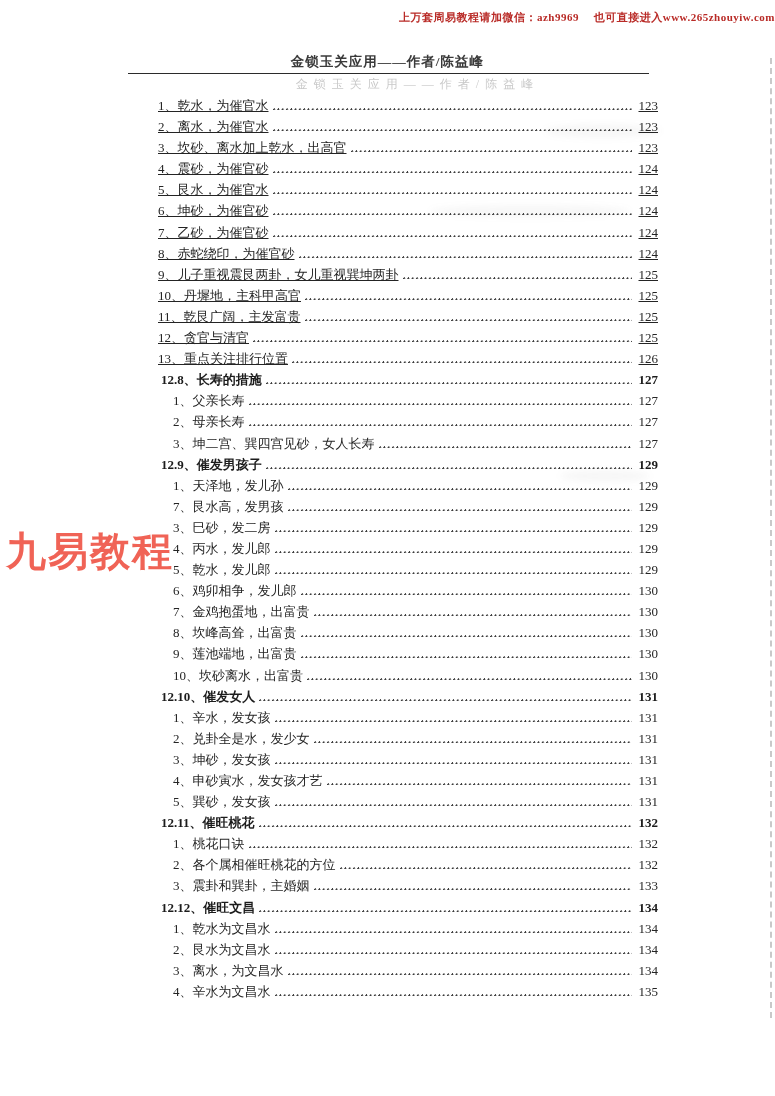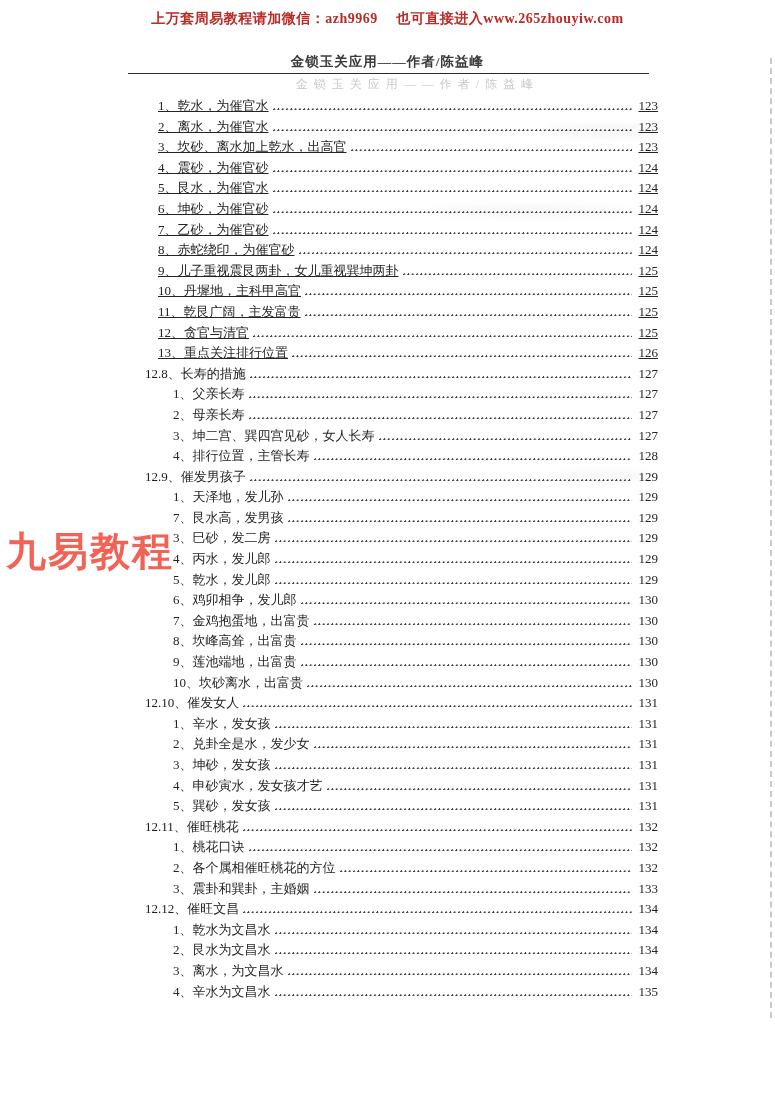--- a/index.html
+++ b/index.html
@@ -7,22 +7,22 @@
     width:775px;height:1096px;position:relative;overflow:hidden;
     background:#ffffff;
     font-family:"Liberation Serif","DejaVu Serif",serif;
     color:#222;
   }
   .page{position:absolute;inset:0;}
 
   
   .promo{
     position:absolute;top:10px;left:0;right:0;
-    text-align:center;
-    font-size:14px;font-weight:600;letter-spacing:.5px;
+    text-align:right;
+    font-size:11px;font-weight:600;letter-spacing:.5px;
     color:#b92b27;
     white-space:pre;
   }
 
   
   .doc-title{
     position:absolute;top:53px;left:0;right:0;
     text-align:center;
     font-size:13.5px;font-weight:600;color:#3a3a3a;
     letter-spacing:1px;
@@ -63,21 +63,21 @@
   .toc-row .leader{
     flex:1 1 auto;height:15px;margin:0 2px 0 4px;
     background-image:radial-gradient(circle at 1.2px 1.2px,#3c3c3c .9px,transparent 1.05px);
     background-size:4.3px 4px;
     background-repeat:repeat-x;
     background-position:left bottom 1px;
   }
   .toc-row .pg{flex:0 0 auto;min-width:24px;text-align:right;line-height:15px;font-size:13px;}
   .toc-row.indent-1{padding-left:13px;text-decoration:underline;}
   .toc-row.indent-2{padding-left:28px;}
-  .toc-row.bold{font-weight:normal;color:#1c1c1c;}
+  .toc-row.bold{font-weight:bold;color:#1c1c1c;margin-left:16px;}
 
   
   .footer-page{
     position:absolute;top:1001px;left:0;right:0;
     text-align:center;font-size:12.5px;color:#333;
   }
 
   
   .edge-artifact{
     position:absolute;right:3px;top:58px;height:960px;width:0;
@@ -182,25 +182,20 @@
       <div class="toc-row indent-2">
       <span class="lbl">2、母亲长寿</span>
       <span class="leader"></span>
       <span class="pg">127</span>
     </div>
       <div class="toc-row indent-2">
       <span class="lbl">3、坤二宫、巽四宫见砂，女人长寿</span>
       <span class="leader"></span>
       <span class="pg">127</span>
     </div>
-      <div class="toc-row indent-2">
-      <span class="lbl">4、排行位置，主管长寿</span>
-      <span class="leader"></span>
-      <span class="pg">128</span>
-    </div>
       <div class="toc-row indent-0 bold">
       <span class="lbl">12.9、催发男孩子</span>
       <span class="leader"></span>
       <span class="pg">129</span>
     </div>
       <div class="toc-row indent-2">
       <span class="lbl">1、天泽地，发儿孙</span>
       <span class="leader"></span>
       <span class="pg">129</span>
     </div>

